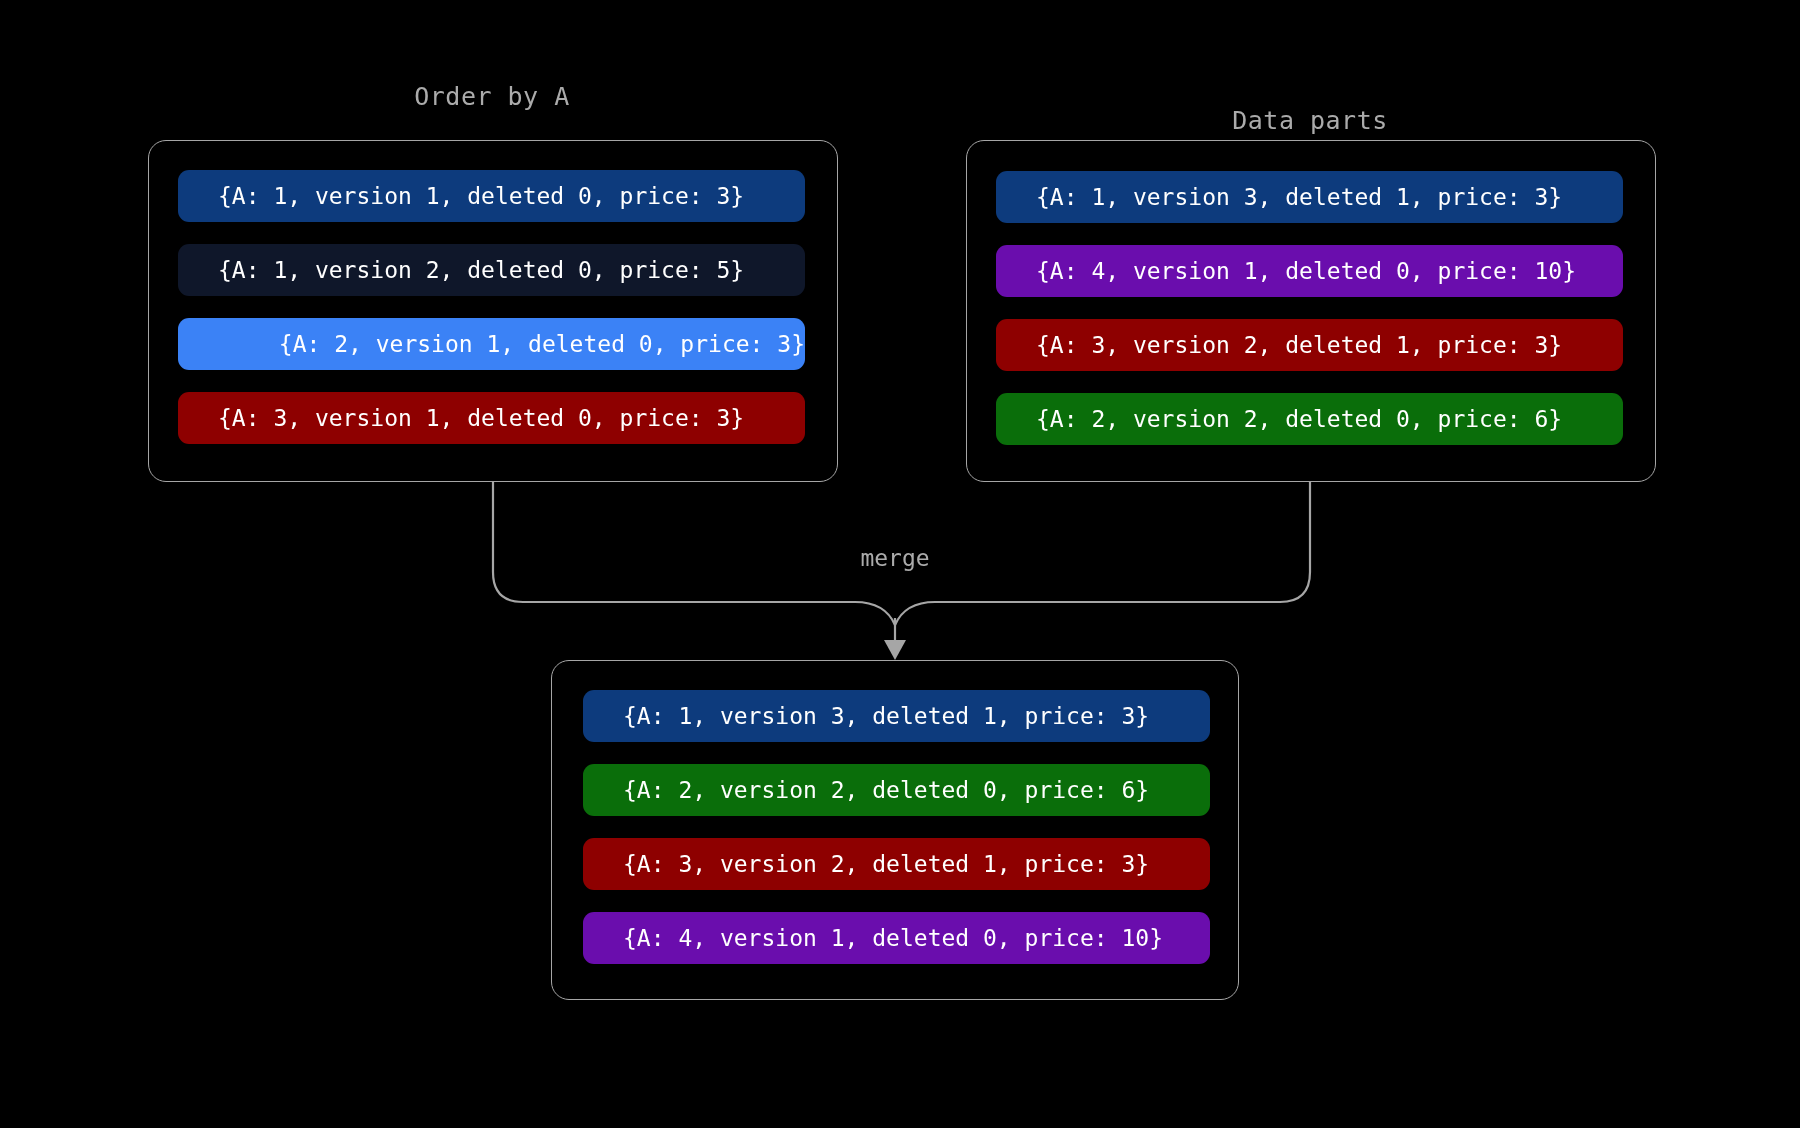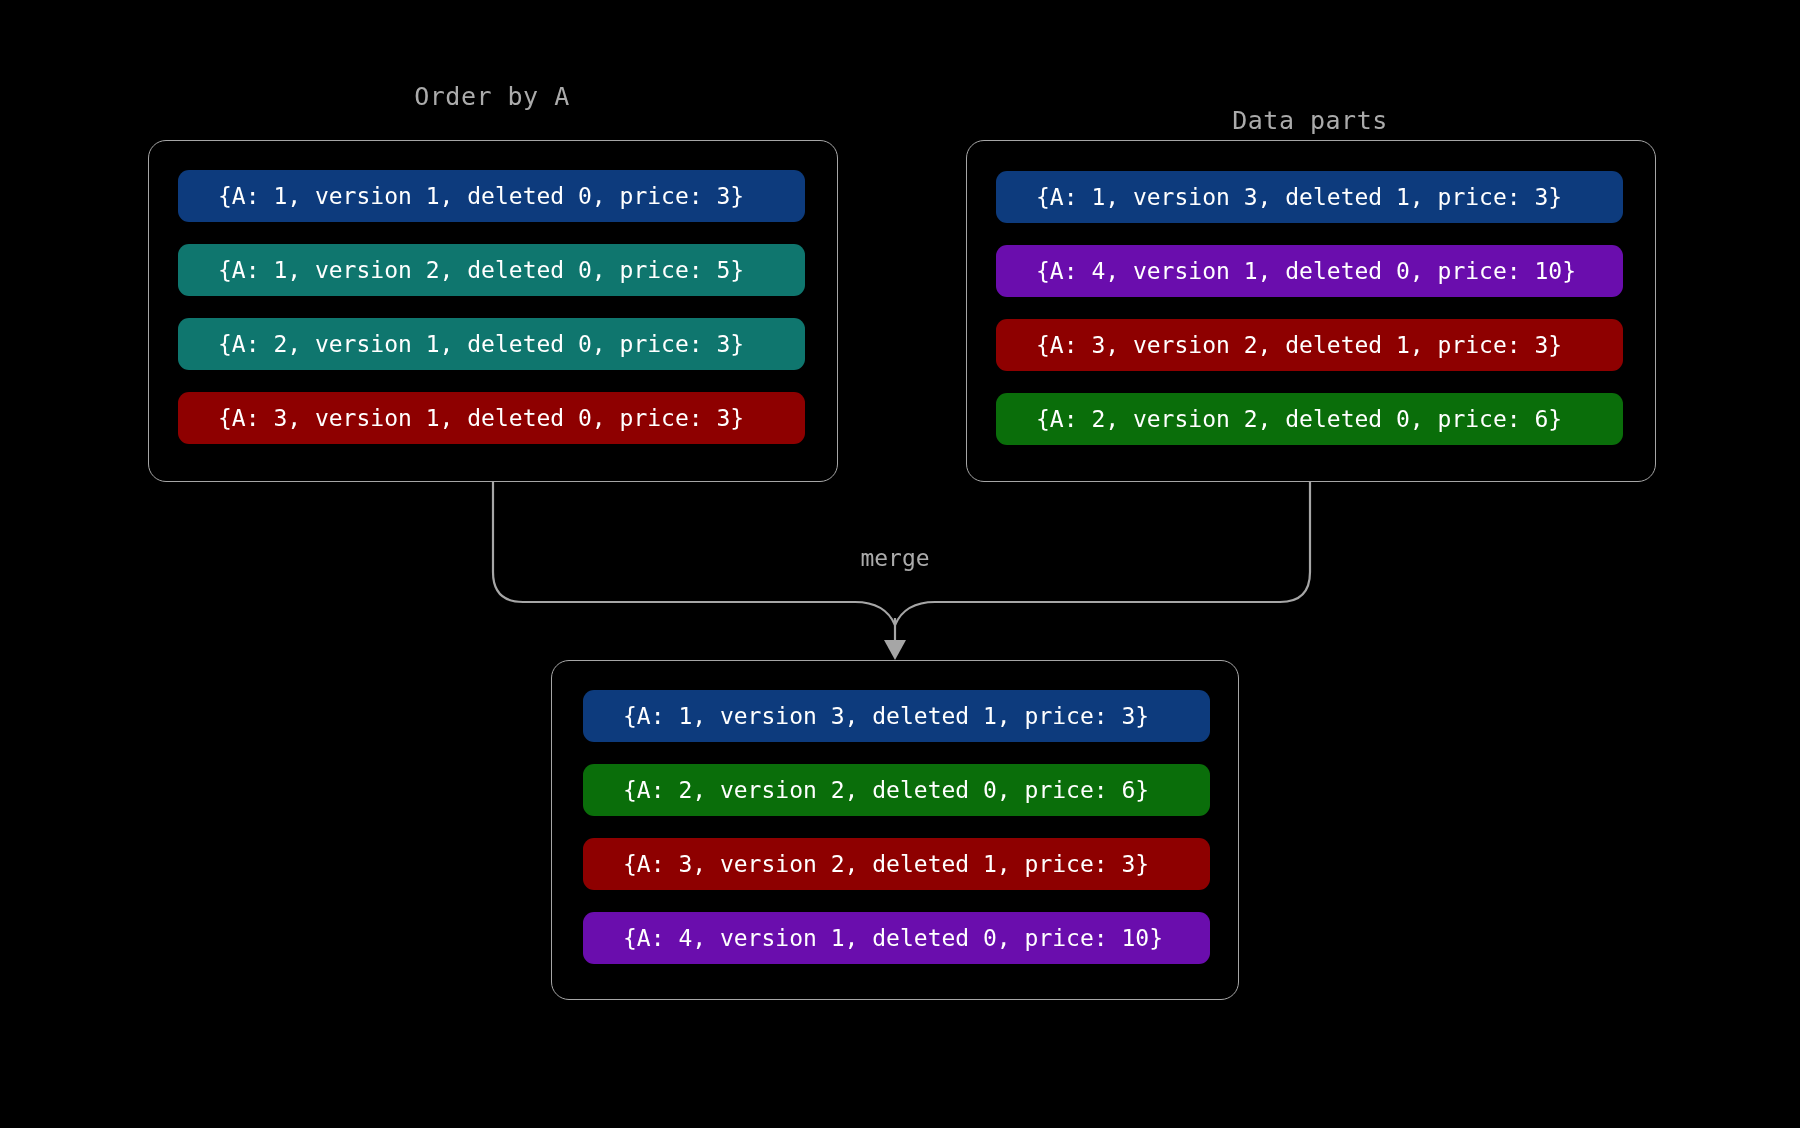--- a/index.html
+++ b/index.html
@@ -102,24 +102,24 @@
     <path d="M 884 640 L 895 660 L 906 640 Z" fill="#a6a6a6" stroke="none"></path>
   </svg>
 
   <div class="panel-title" style="left:492px; top:82px;">Order by A</div>
 
   <div class="group-box" style="left:148px; top:140px; width:690px; height:342px;"></div>
 
   <div class="pill" style="left:178px; top:170px; width:627px; background:#0d3b7d;">
     <span>{A: 1, version 1, deleted 0, price: 3}</span>
   </div>
-  <div class="pill" style="left:178px; top:244px; width:627px; background:#0f766e;">
+  <div class="pill" style="left:178px; top:244px; width:627px; background:#0f172a;">
     <span>{A: 1, version 2, deleted 0, price: 5}</span>
   </div>
-  <div class="pill" style="left:178px; top:318px; width:627px; background:#0f766e;">
+  <div class="pill" style="left:178px; top:318px; width:627px; background:#3b82f6;justify-content:flex-end;">
     <span>{A: 2, version 1, deleted 0, price: 3}</span>
   </div>
   <div class="pill" style="left:178px; top:392px; width:627px; background:#8e0000;align-items:center;">
     <span>{A: 3, version 1, deleted 0, price: 3}</span>
   </div>
 
   <div class="panel-title" style="left:1310px; top:82px;margin-top:24px;">Data parts</div>
 
   <div class="group-box" style="left:966px; top:140px; width:690px; height:342px;"></div>
 

